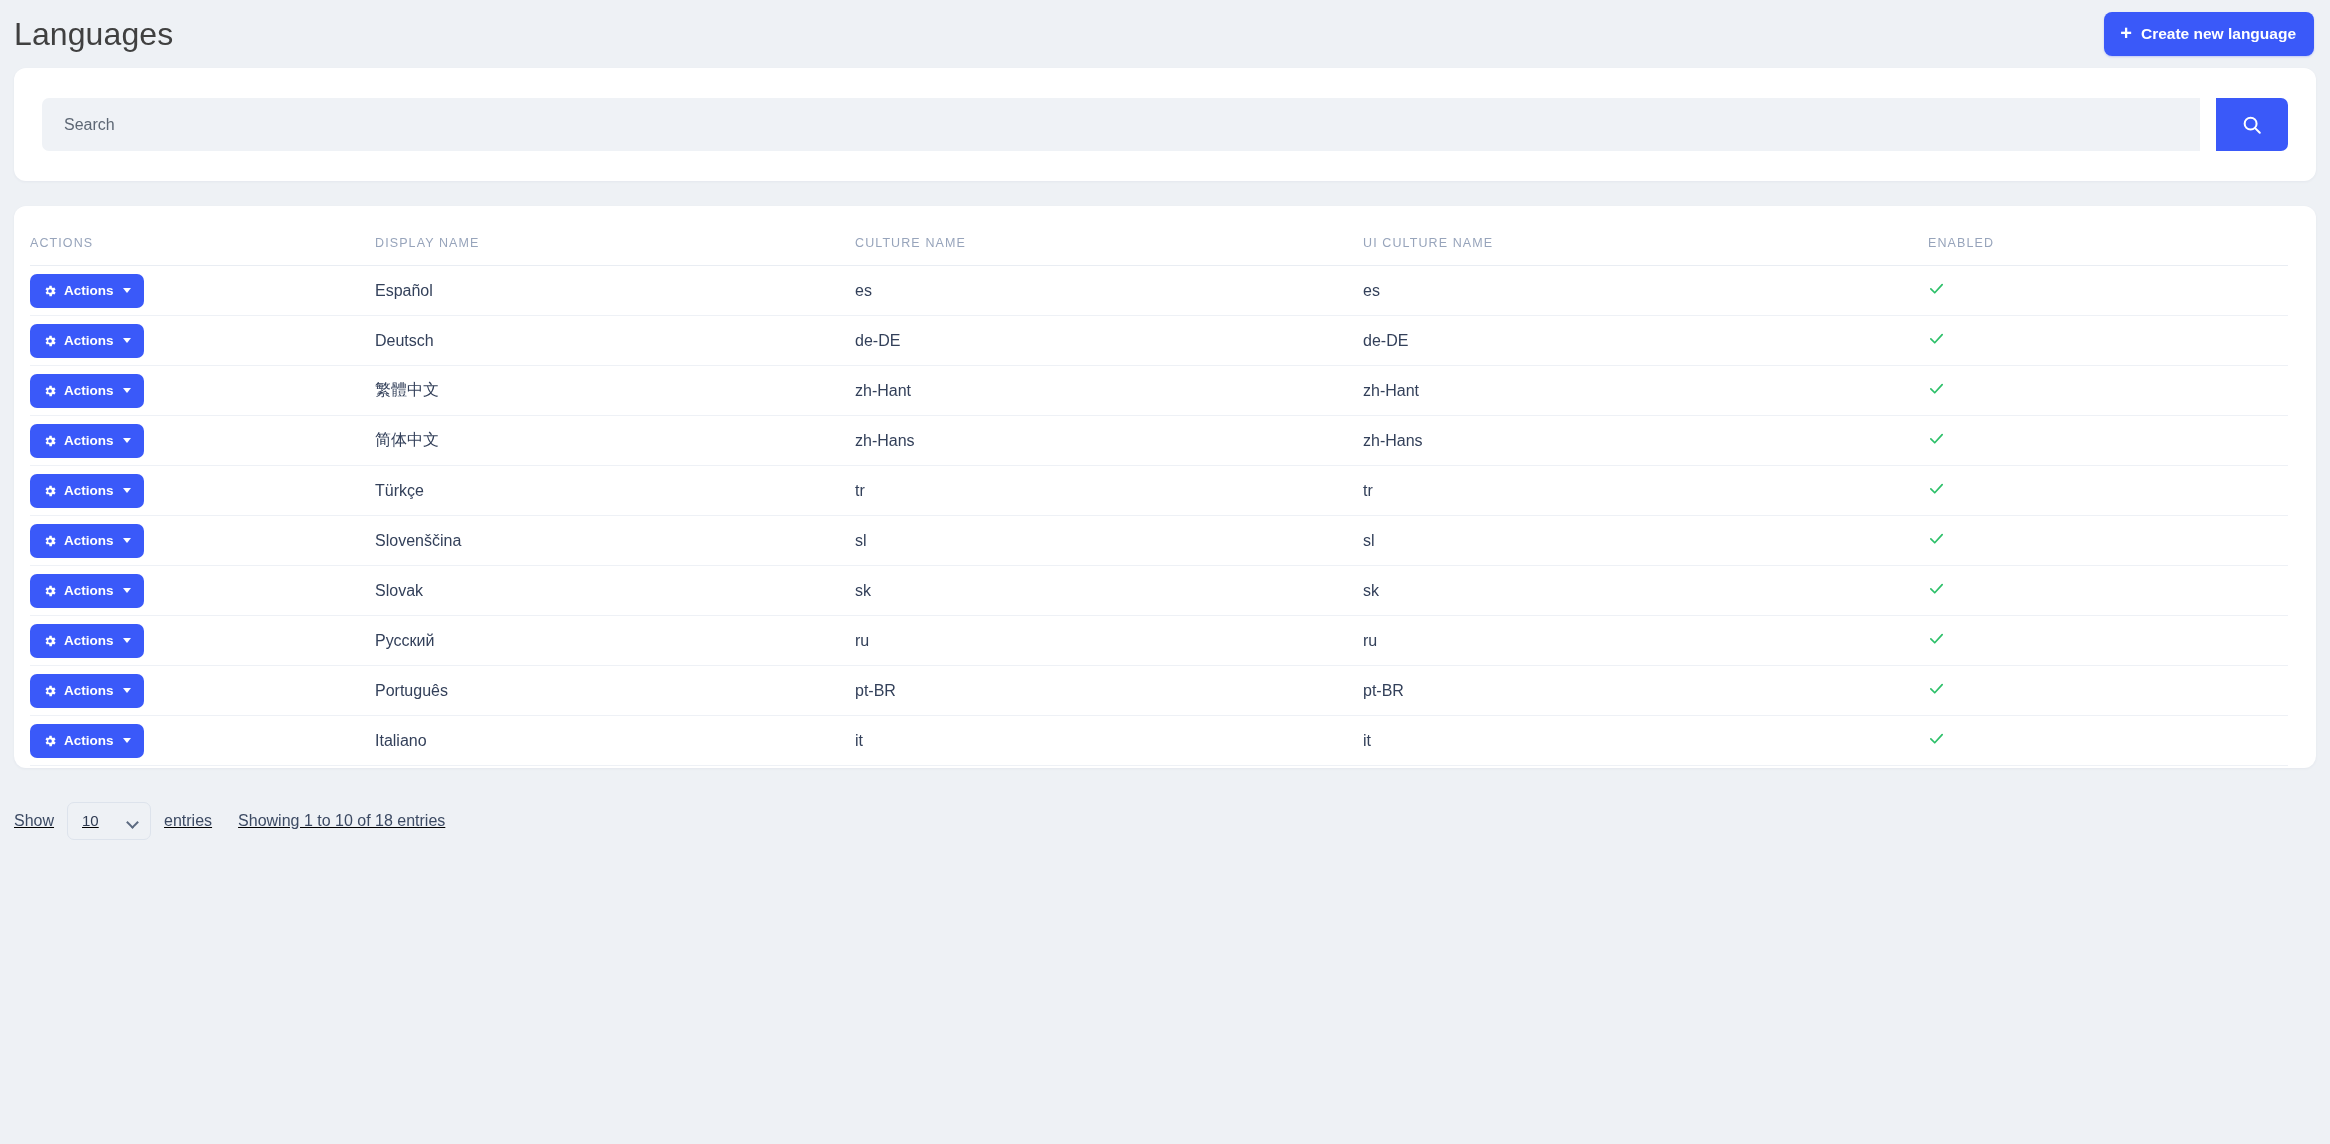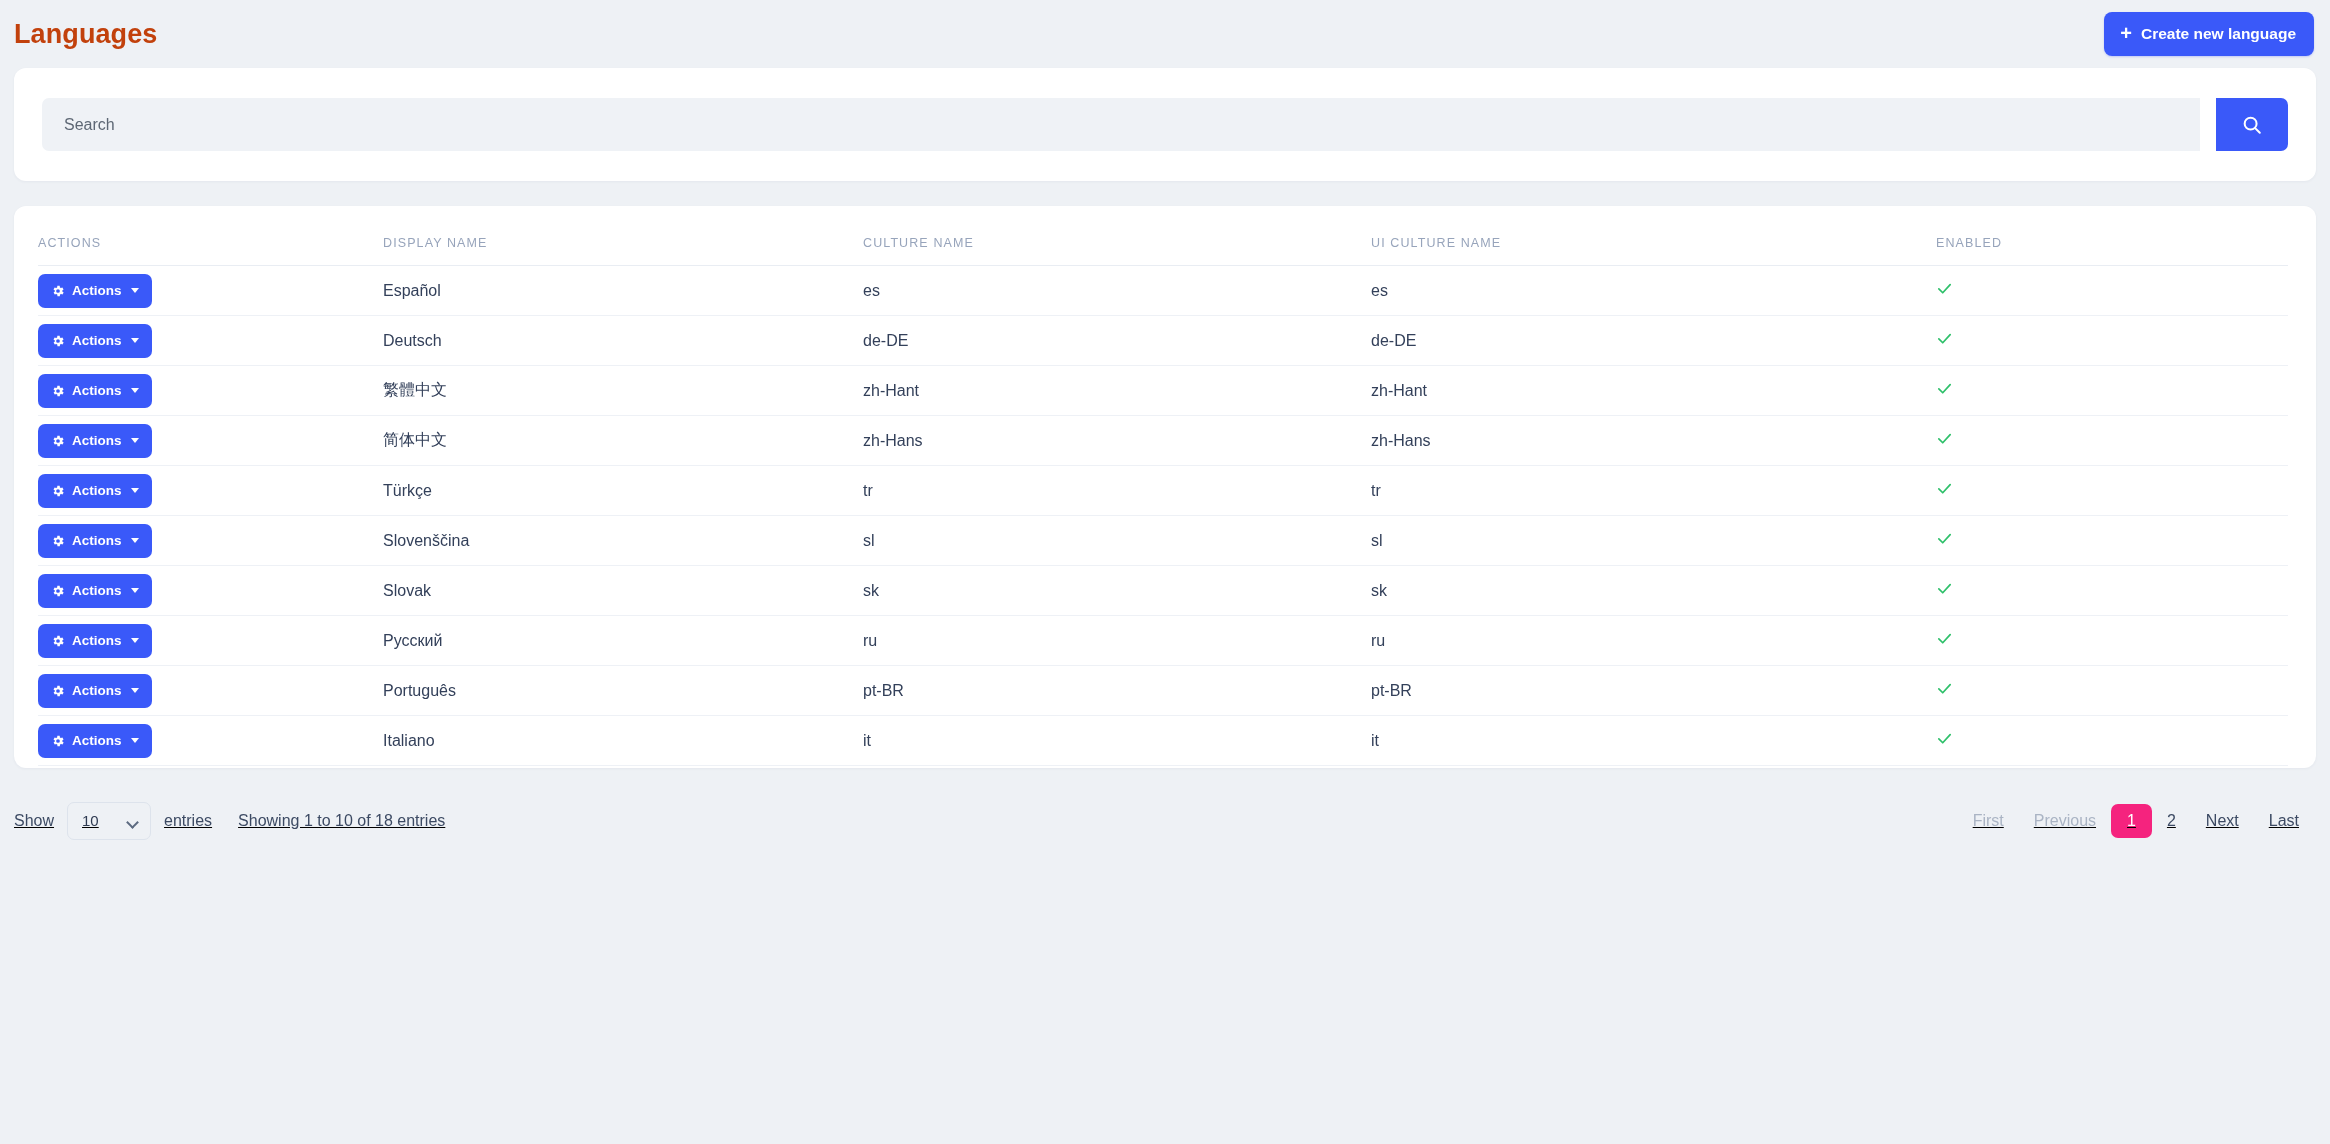--- a/index.html
+++ b/index.html
@@ -23,23 +23,23 @@
 
   
   .page-header {
     height: 68px;
     display: flex;
     align-items: center;
     justify-content: space-between;
     padding: 0 16px 0 14px;
   }
   .page-title {
-    font-size: 27px;
-    color: #c2410c;
-    font-weight: 700;
+    font-size: 32px;
+    color: #404040;
+    font-weight: 400;
     letter-spacing: 0.1px;
     line-height: 1;
     padding-left: 0px;
   }
   .btn-create {
     display: inline-flex;
     align-items: center;
     gap: 9px;
     background: #3a59f9;
     color: #ffffff;
@@ -99,21 +99,21 @@
     border-radius: 0 7px 7px 0;
     display: flex;
     align-items: center;
     justify-content: center;
     cursor: pointer;
   }
   .btn-search svg { display: block; }
 
   
   .card-table {
-    padding: 0 28px 0 24px;
+    padding: 0 28px 0 16px;
     padding-bottom: 2px;
   }
   table.langs {
     width: 100%;
     border-collapse: collapse;
     table-layout: fixed;
   }
   table.langs th {
     text-align: left;
     font-size: 12.5px;
@@ -450,23 +450,15 @@
     <div class="footer-left">
       <span>Show</span>
       <span class="length-select">
         <select id="page-length"><option value="10">10</option><option value="25">25</option><option value="50">50</option><option value="100">100</option></select>
         <span class="chev"></span>
       </span>
       <span>entries</span>
       <span class="showing-info">Showing 1 to 10 of 18 entries</span>
     </div>
 
-    <div class="pagination">
-      <span class="pg disabled">First</span>
-      <span class="pg disabled">Previous</span>
-      <span class="pg active">1</span>
-      <span class="pg">2</span>
-      <span class="pg">Next</span>
-      <span class="pg">Last</span>
-    </div>
   </div>
 
 </div>
 
 </body></html>

